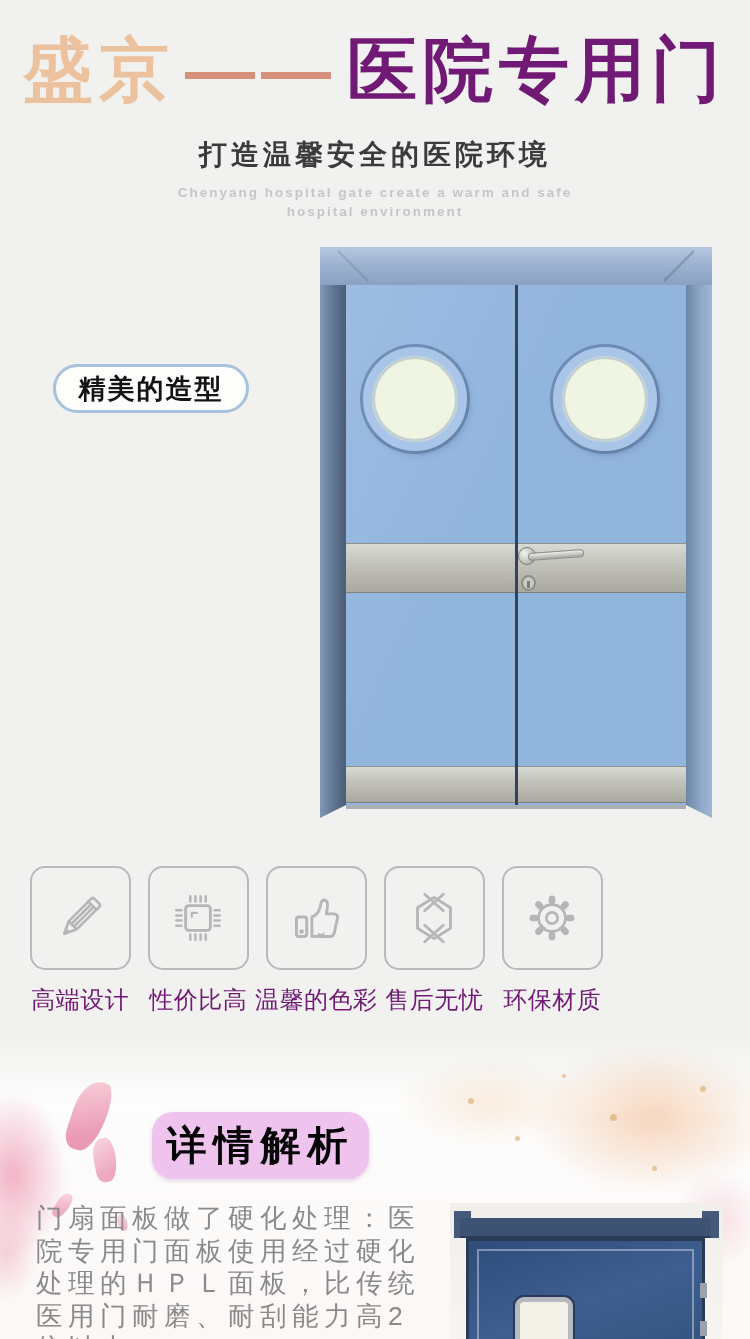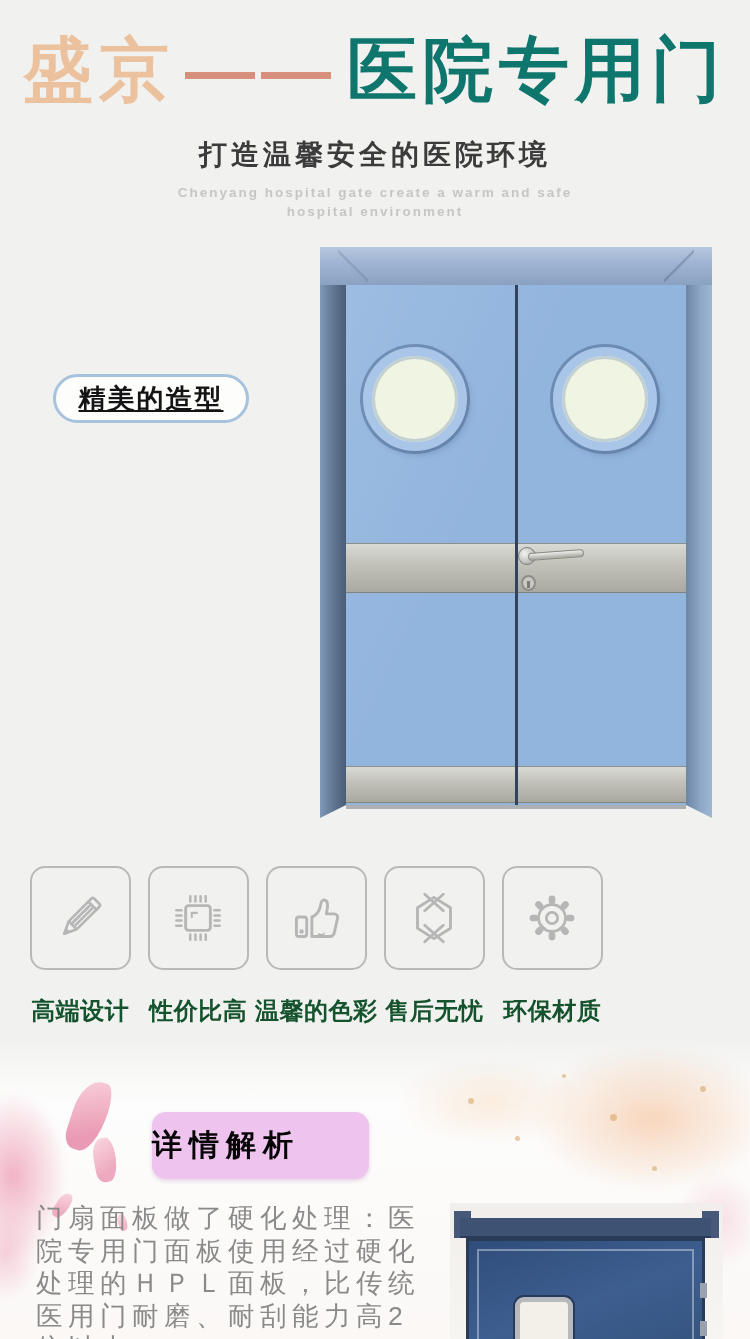--- a/index.html
+++ b/index.html
@@ -9,31 +9,31 @@
     background:#f1f1ef; overflow:hidden;
     font-family:"Liberation Sans","DejaVu Sans",sans-serif;
   }
   .abs { position:absolute; }
 
   
   .brand { top:24px; left:0; right:0; text-align:center; font-size:70px; font-weight:bold;
            letter-spacing:6px; white-space:nowrap; }
   .brand .peach { color:#ecc29e; }
   .brand .dash  { color:#d6907c; margin:0 10px; }
-  .brand .salmon{ color:#0f766e; }
+  .brand .salmon{ color:#701a75; }
   .subtitle { top:136px; left:0; right:0; text-align:center; font-size:28px; font-weight:bold;
               color:#3b3b3b; letter-spacing:4px; }
   .subtitle-en { top:183px; left:145px; width:460px; text-align:center; font-size:13.5px;
                  color:#c6c6c6; letter-spacing:2px; line-height:19px; font-weight:bold; }
 
   
   .pill { left:53px; width:196px; height:49px; background:#fdfdfc; border:3px solid #a7c2dc;
           border-radius:26px; display:flex; align-items:center; justify-content:center;
           font-size:27px; font-weight:bold; color:#141414; letter-spacing:2px; white-space:nowrap; }
-  .pill1 { top:374px;text-decoration:underline; } .pill2 { top:467px; } .pill3 { top:565px; }
+  .pill1 { top:364px; } .pill2 { top:467px; } .pill3 { top:565px; }
 
   
   .door-wrap { left:320px; top:247px; width:392px; height:571px; }
   .lintel { left:0; top:0; right:0; height:38px;
             background:linear-gradient(180deg,#b6c8df 0%,#9db3d1 45%,#8aa1c1 100%); }
   .miter-tr { right:18px; top:0; width:30px; height:38px;
               background:linear-gradient(135deg, transparent 46%, rgba(70,90,115,.4) 50%, transparent 54%); }
   .miter-tl { left:18px; top:0; width:30px; height:38px;
               background:linear-gradient(45deg, transparent 46%, rgba(70,90,115,.25) 50%, transparent 54%); }
   .jamb-left { left:0; top:2px; width:26px; height:569px;
@@ -66,21 +66,21 @@
   .lock-cyl { left:175px; top:290px; width:15px; height:16px; border-radius:50%; z-index:6;
               background:#c9c9c2; border:2px solid #8e8e88; }
   .lock-slot { left:181px; top:296px; width:3px; height:7px; background:#7c7c76; z-index:7; }
   .leaf-bottom-shadow { left:26px; right:26px; top:558px; height:4px; background:rgba(40,55,75,.35); }
 
   
   .features { left:30px; top:866px; width:690px; display:flex; gap:17.5px; }
   .feature { width:100.5px; display:flex; flex-direction:column; align-items:center; }
   .feature-box { width:100.5px; height:104px; border:2px solid #b9b9b9; border-radius:15px;
                  display:flex; align-items:center; justify-content:center; background:transparent; }
-  .feature-label { margin-top:25px; font-size:24px; font-weight:bold; color:#14532d;
+  .feature-label { margin-top:14px; font-size:24px; font-weight:normal; color:#701a75;
                    letter-spacing:0.5px; white-space:nowrap; }
   .icon-svg { width:66px; height:66px; stroke:#b6b6b6; fill:none;
               stroke-linecap:round; stroke-linejoin:round; }
 
   
   .detail-bg { left:0; top:1035px; width:750px; height:304px;
                background:linear-gradient(180deg, rgba(255,255,255,0) 0%, rgba(255,255,255,.85) 22%, #fbf8f6 100%); }
   .wash { border-radius:50%; }
   .wash-pink-left   { left:-62px; top:1058px; width:150px; height:235px;
       background:radial-gradient(closest-side, rgba(233,120,155,.55), rgba(233,120,155,0) 72%); filter:blur(2px); }
@@ -99,22 +99,22 @@
   .petal-d { left:118px; top:1214px; width:9px;  height:17px; border-radius:60% 40% 55% 45% / 50% 50% 70% 30%; transform:rotate(-20deg); opacity:.7; }
   .speckle { border-radius:50%; background:rgba(214,160,95,.55); }
   .sp1 { left:468px; top:1098px; width:6px; height:6px; }
   .sp2 { left:515px; top:1136px; width:5px; height:5px; }
   .sp3 { left:562px; top:1074px; width:4px; height:4px; }
   .sp4 { left:610px; top:1114px; width:7px; height:7px; }
   .sp5 { left:652px; top:1166px; width:5px; height:5px; }
   .sp6 { left:700px; top:1086px; width:6px; height:6px; }
 
   .detail-badge { left:152px; top:1112px; width:217px; height:67px; background:#eec3ee;
-                  border-radius:14px; display:flex; align-items:center; 
-                  font-size:30px; font-weight:bold; color:#050505; letter-spacing:7px;
+                  border-radius:21px; display:flex; align-items:center; justify-content:center;
+                  font-size:40px; font-weight:bold; color:#050505; letter-spacing:7px;
                   box-shadow:0 2px 4px rgba(190,140,190,.35); }
   .detail-text { left:36px; top:1202px; width:400px; color:#8a8a8a; font-size:26.5px;
                  line-height:32.5px; letter-spacing:5.5px; font-weight:500; }
   .detail-text div { white-space:nowrap; }
 
   
   .photo { left:450px; top:1203px; width:273px; height:136px; overflow:hidden;
            background:linear-gradient(180deg,#f1eeeb,#f7f5f2); }
   .p-post { top:8px; width:17px; height:27px; background:#46597a; }
   .p-post.l { left:4px; } .p-post.r { right:4px; }

